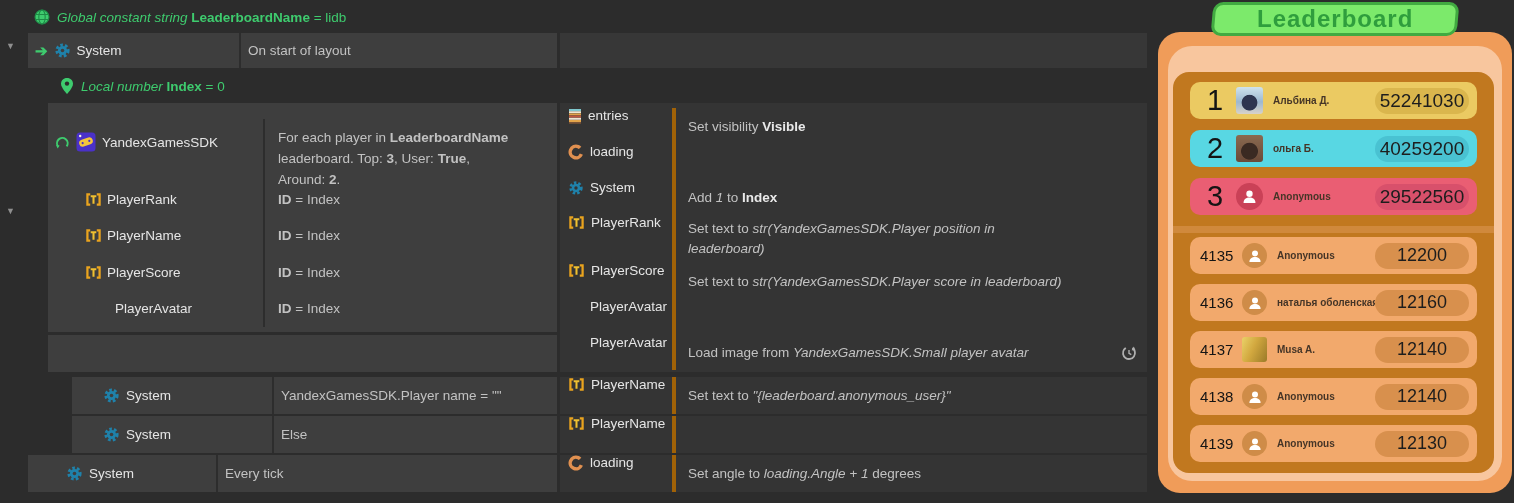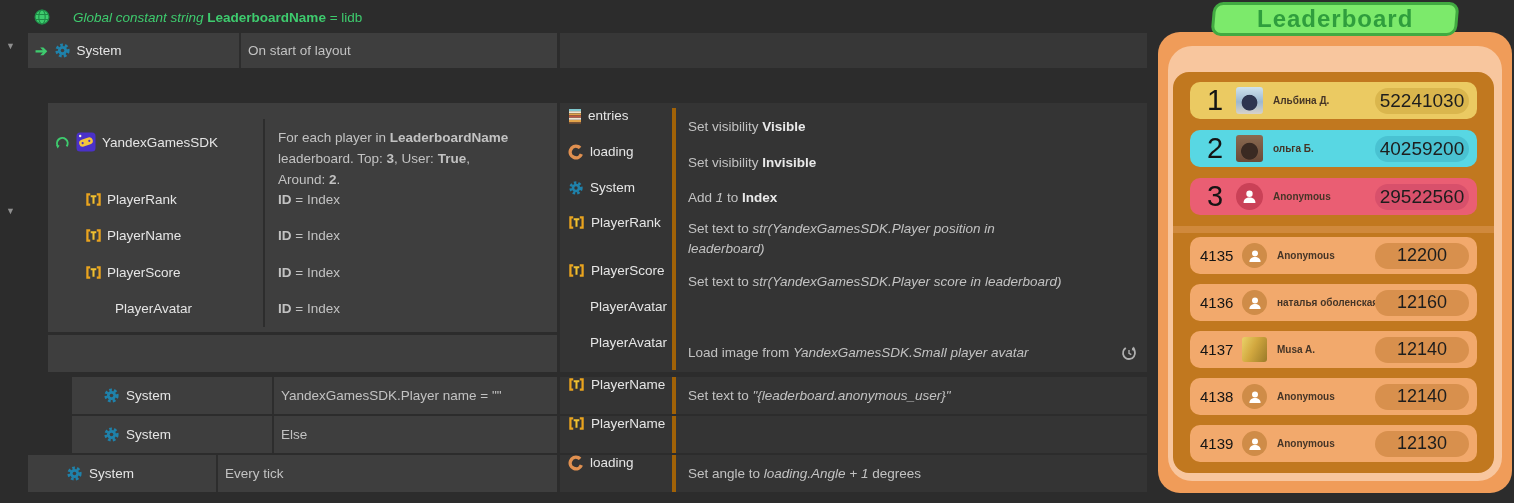--- a/index.html
+++ b/index.html
@@ -1,21 +1,21 @@
 <!DOCTYPE html>
 <html><head>
 <meta charset="utf-8">
 <style>
   html,body{margin:0;padding:0;background:#222;}
   .stage{position:relative;width:1514px;height:503px;background:#2c2c2c;overflow:hidden;
          font-family:"Liberation Sans",sans-serif;font-size:13.5px;color:#c2c2c2;}
   
   .abs{position:absolute;}
   .tri{color:#8f8f8f;font-size:9px;line-height:9px;cursor:pointer;}
-  .varrow{display:flex;align-items:center;gap:23px;color:#3ecb6e;white-space:nowrap;}
+  .varrow{display:flex;align-items:center;gap:7px;color:#3ecb6e;white-space:nowrap;}
   .varrow i{font-style:italic;}
   .varrow b{font-weight:700;}
   .blk{background:#3e3e3e;display:flex;align-items:center;box-sizing:border-box;}
   .actarea{background:#343434;box-sizing:border-box;}
   .objcol{display:flex;align-items:center;gap:6px;box-sizing:border-box;height:100%;}
   .objname{color:#e5e5e5;white-space:nowrap;}
   .vline{width:2px;background:#2d2d2d;height:100%;flex:none;}
   .ctext{padding-left:7px;white-space:nowrap;}
   .ctext b,.atext b{font-weight:700;color:#e9e9e9;}
   .ctext i,.atext i{font-style:italic;}
@@ -93,20 +93,32 @@
             <circle cx="8.5" cy="8.5" r="1.8" fill="#3e3e3e"></circle>
           </svg>
       </span>
       <span class="objname">System</span>
     </div>
     <div class="vline"></div>
     <div class="ctext">On start of layout</div>
   </div>
   <div class="abs actarea" style="left:560px;top:33px;width:587px;height:35px;background:#373737;"></div>
 
+  <div class="abs varrow" style="left:60px;top:73px;height:26px;">
+    <span class="ic">
+      <svg width="14" height="18" viewBox="0 0 14 18">
+          <path d="M7 1 C3.3 1 1 3.7 1 6.8 c0 4.2 6 10.2 6 10.2 s6-6 6-10.2 C13 3.7 10.7 1 7 1 z" fill="#3ecb6e"></path>
+          <circle cx="7" cy="6.6" r="2.2" fill="#2c2c2c"></circle>
+        </svg>
+    </span>
+    <span><i>Local number</i>
+    <b>Index</b>
+    <span>=</span>
+    <span>0</span></span>
+  </div>
 
   <div class="abs d-cond" style="left:48px;top:103px;width:509px;height:229px;">
     <div class="condrow" style="height:78px;">
       <div class="d-namecol" style="padding-left:7px;gap:6px;">
         <span class="ic">
           <svg width="15" height="15" viewBox="0 0 15 15">
               <path d="M3.4 11.8 A5.3 5.3 0 1 1 11.6 11.4" fill="none" stroke="#3ecb6e" stroke-width="2"></path>
               <path d="M1.2 10 L4.6 10.4 L2.6 13.4 Z" fill="#3ecb6e"></path>
             </svg>
         </span>
@@ -209,23 +221,20 @@
     </div>
     <div class="act-row" style="height:36px;">
       <div class="act-obj">
         <span class="ic">
           <svg width="16" height="16" viewBox="0 0 16 16">
               <circle cx="8" cy="8" r="5.8" fill="none" stroke="#e09050" stroke-width="3.4" stroke-dasharray="29 8" transform="rotate(22 8 8)"></circle>
             </svg>
         </span>
         <span class="objname">loading</span>
       </div>
-      <div class="atext">
-          <span><span>Set visibility </span><b>Invisible</b></span>
-        </div>
     </div>
     <div class="act-row" style="height:35px;">
       <div class="act-obj">
         <span class="ic">
           <svg width="16" height="16" viewBox="0 0 17 17">
               <circle cx="8.5" cy="8.5" r="5.6" fill="none" stroke="#1f82ab" stroke-width="3" stroke-dasharray="2.6 2.1"></circle>
               <circle cx="8.5" cy="8.5" r="4.6" fill="#1f82ab"></circle>
               <circle cx="8.5" cy="8.5" r="1.8" fill="#343434"></circle>
             </svg>
         </span>

